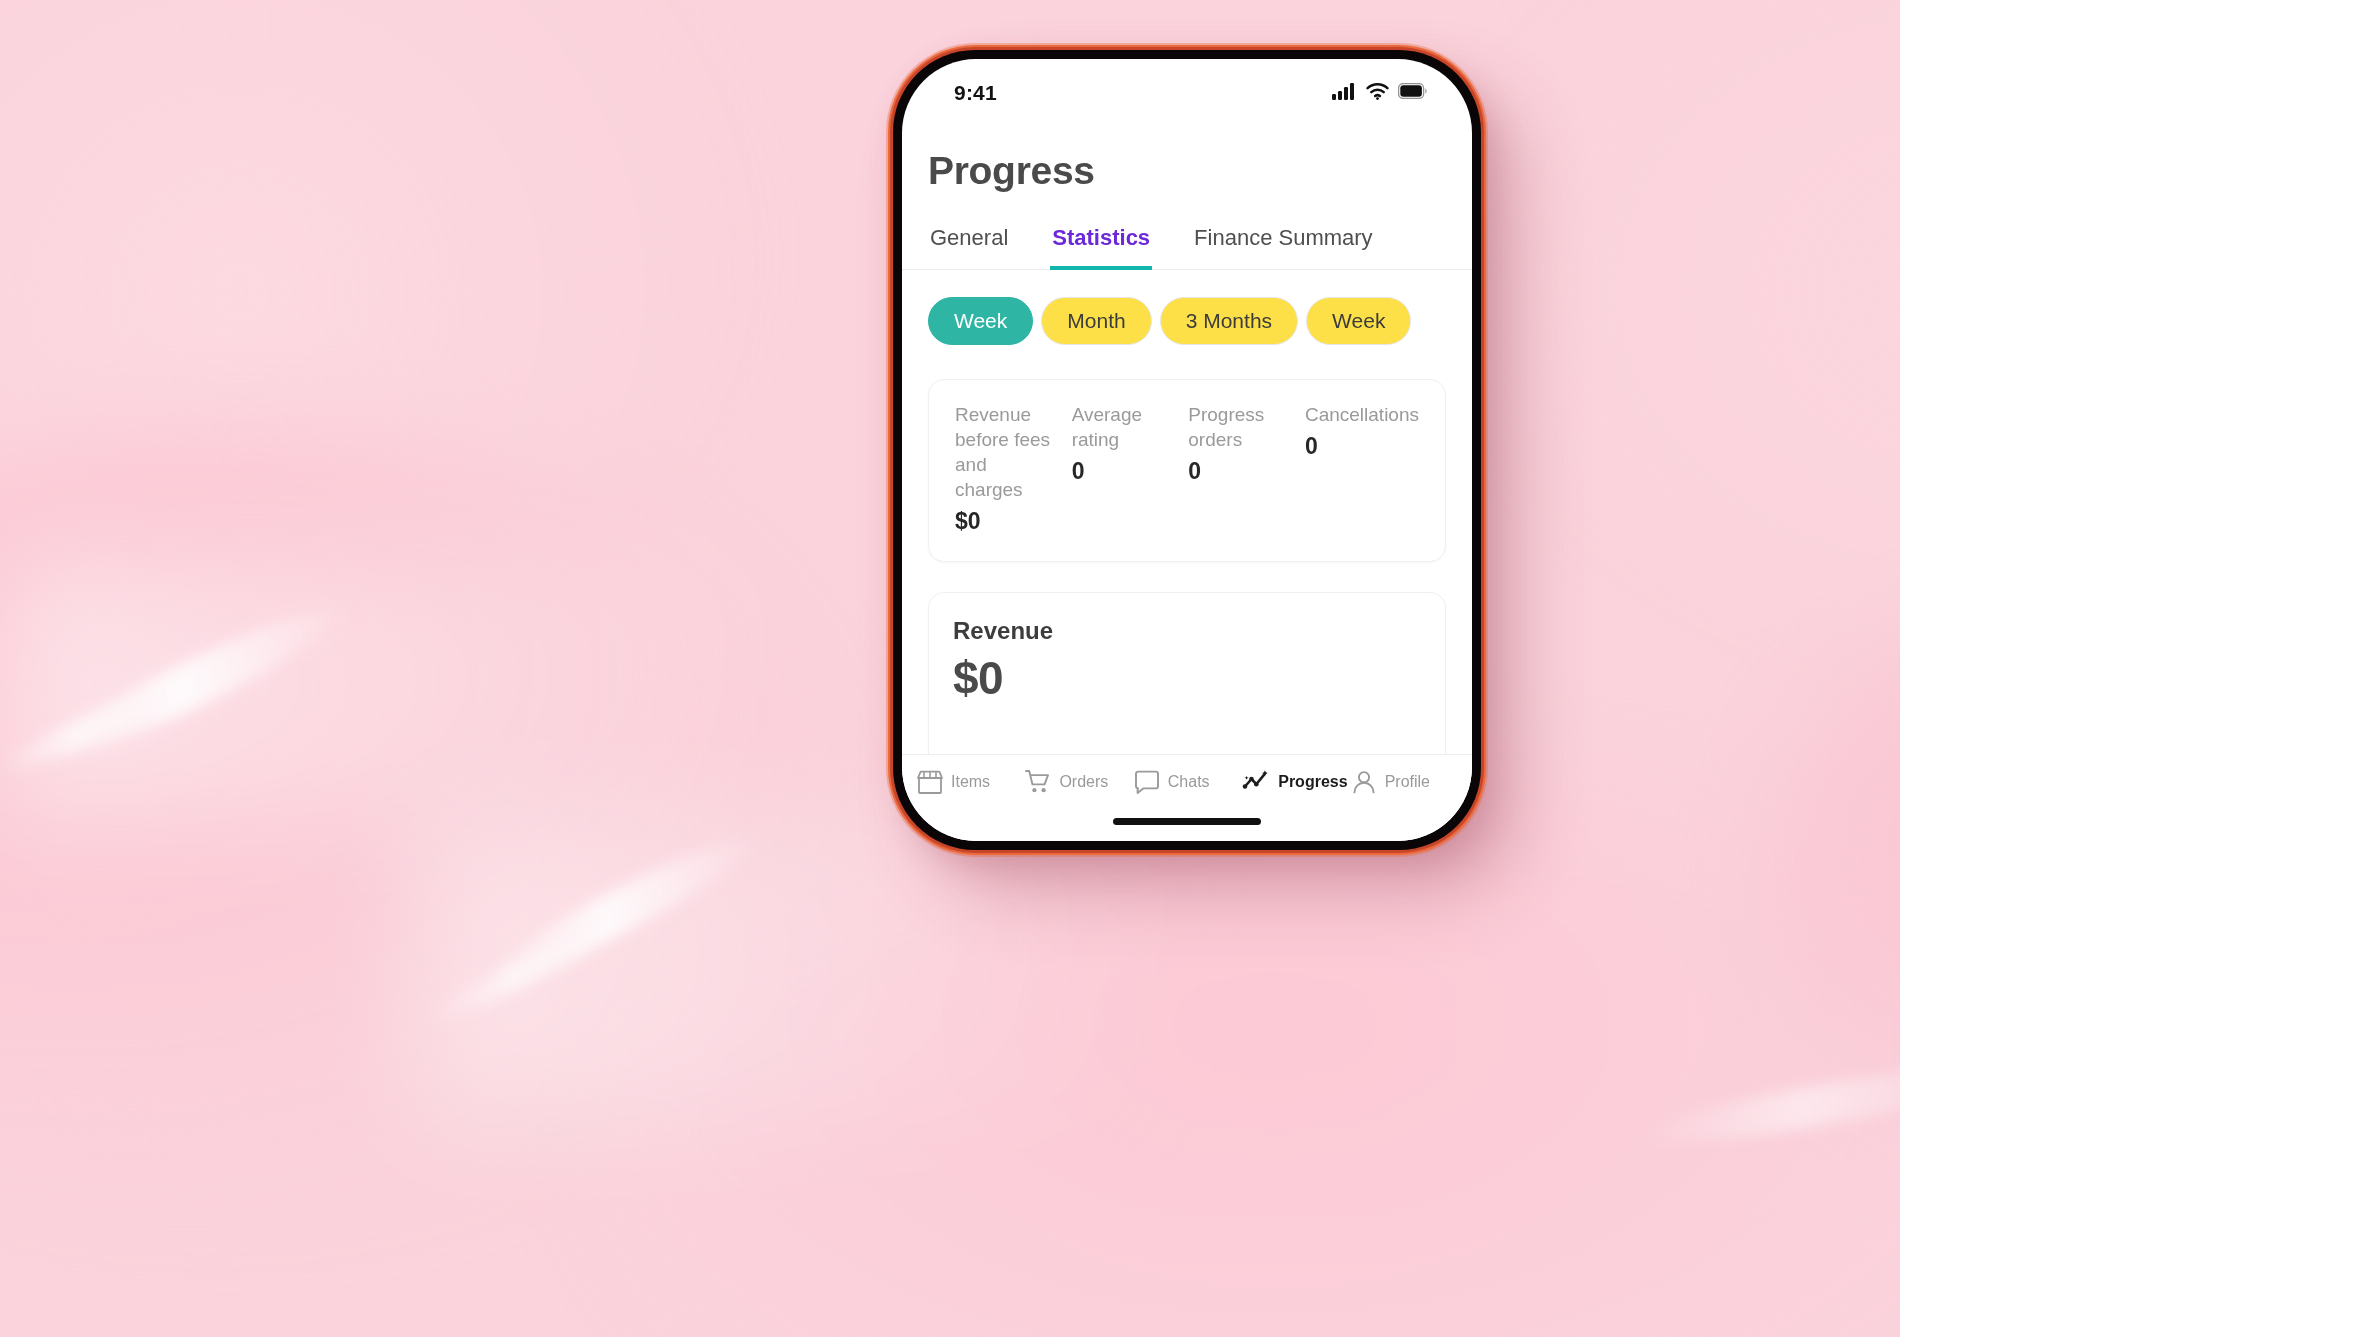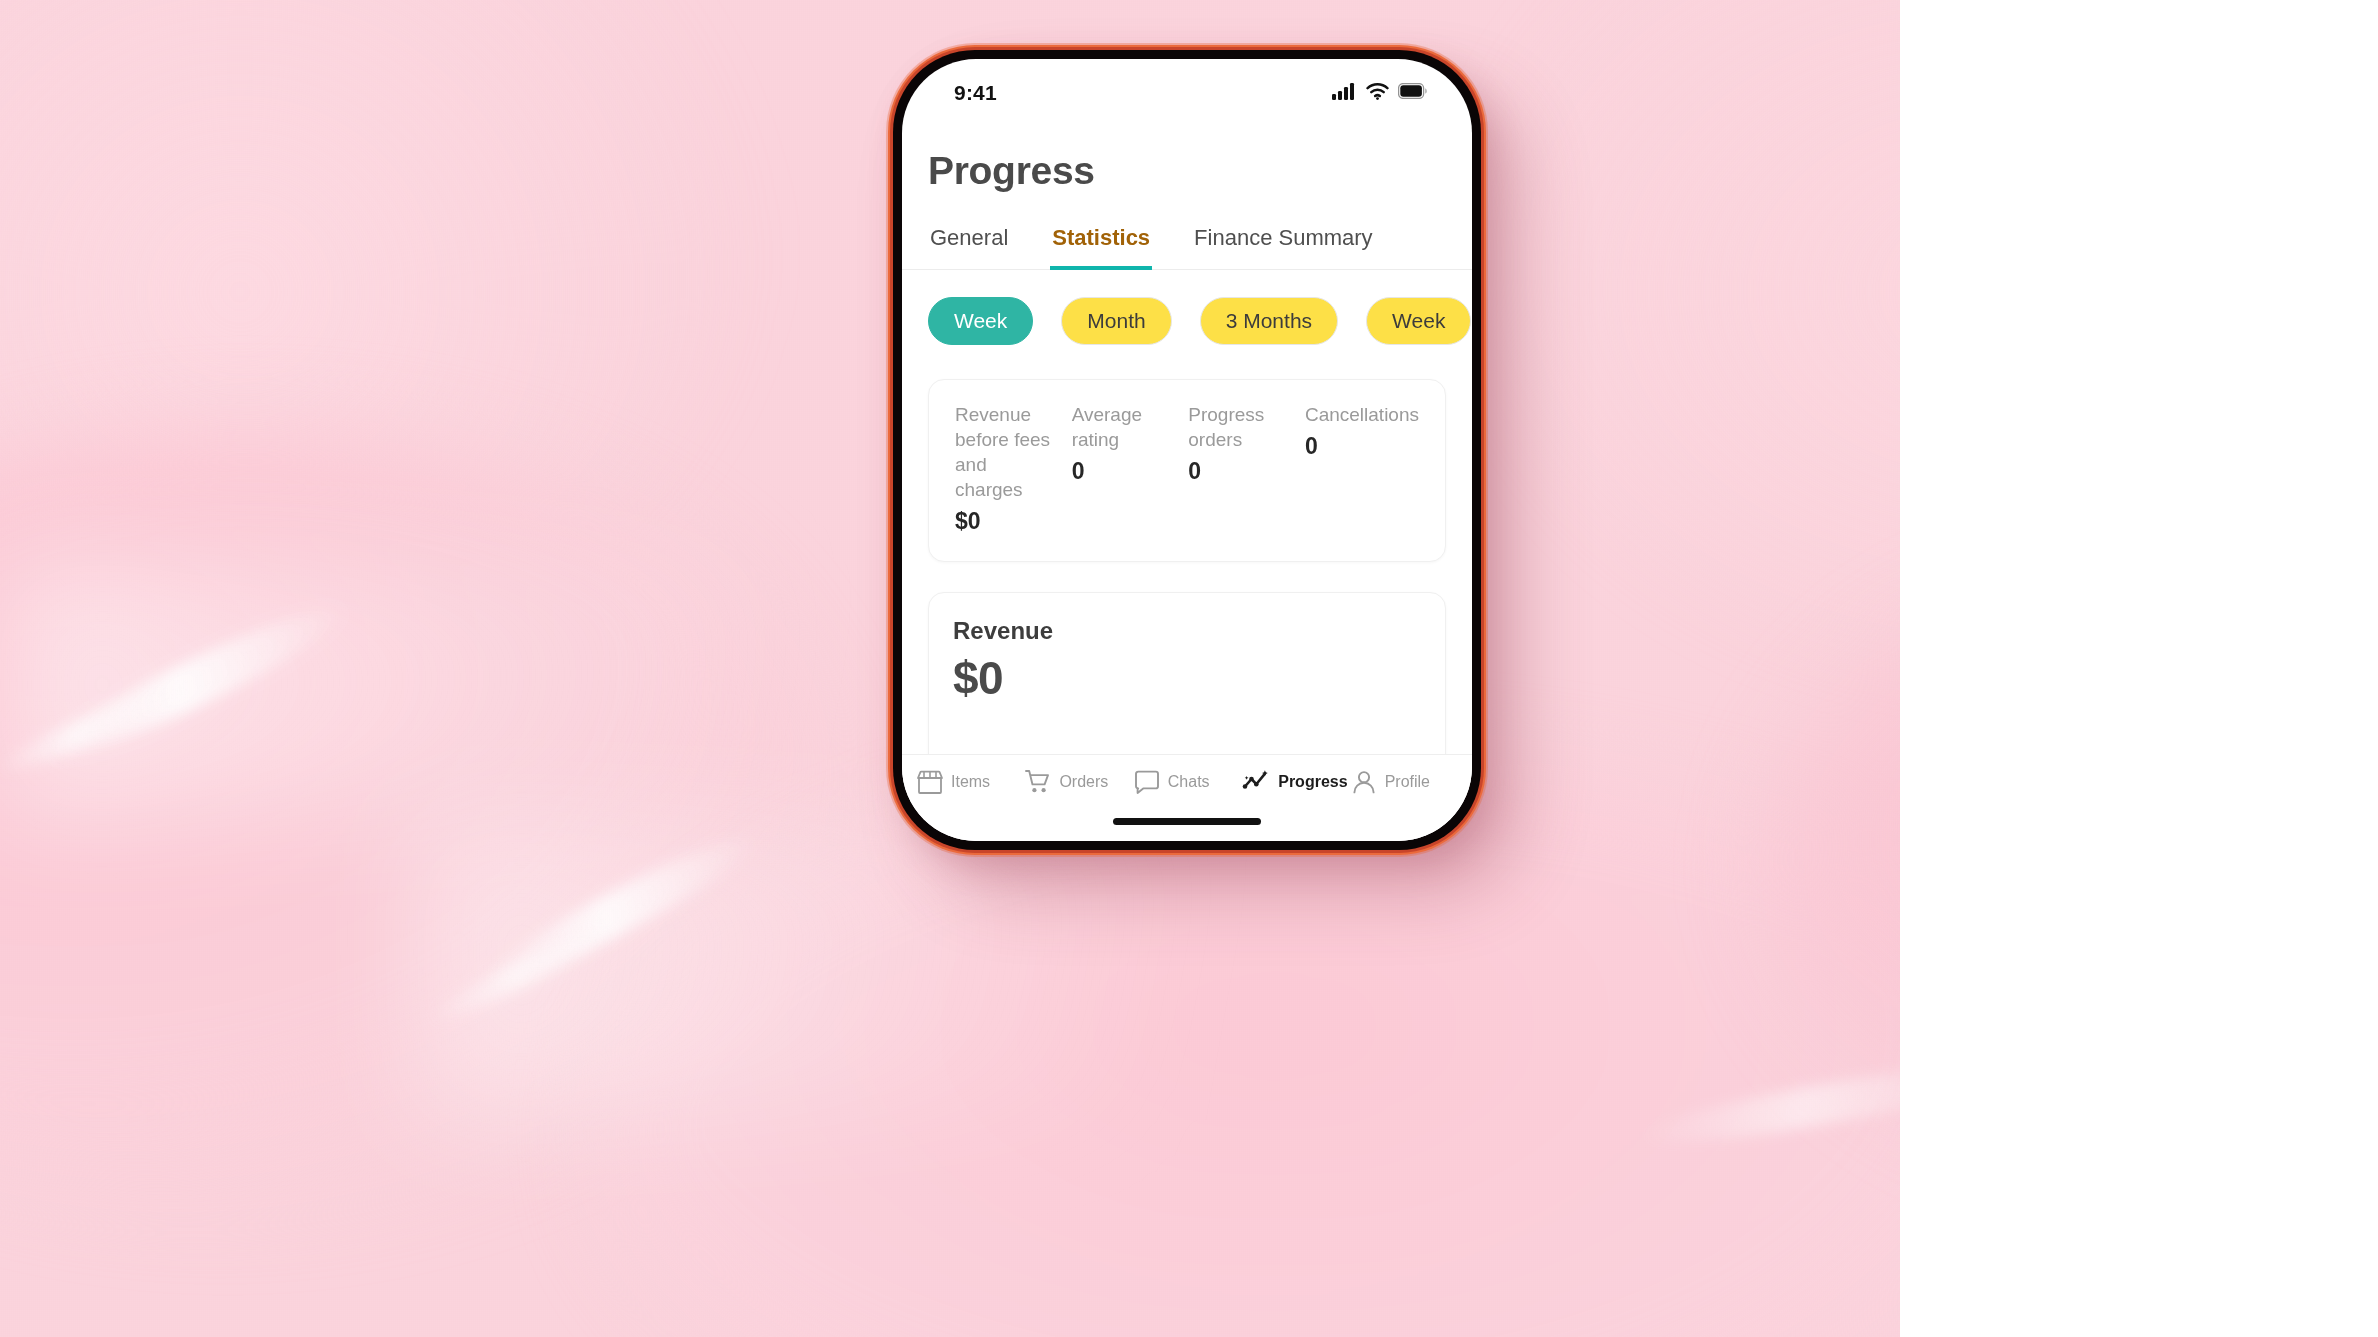--- a/index.html
+++ b/index.html
@@ -136,36 +136,36 @@
   .tab {
     font-size: 22px;
     color: #4f4f4f;
     padding: 0 2px 15px 2px;
     border-bottom: 4px solid transparent;
     margin-bottom: -1px;
     cursor: pointer;
   }
   .tab.active {
     font-weight: bold;
-    color: #a16207;
+    color: #6d28d9;
     border-bottom-color: #10b5ac;
   }
 
   
   #body {
     flex: 1 1 auto;
     overflow: hidden;
     padding: 0 0 0 26px;
     position: relative;
   }
 
   
   #periods {
     display: flex;
-    gap: 28px;
+    gap: 8px;
     margin-top: 27px;
     white-space: nowrap;
   }
   .pill {
     border: 1px solid #e6e6e6;
     background: #fde047;
     color: #3c3c3c;
     font-size: 21px;
     padding: 11px 25px;
     border-radius: 26px;

